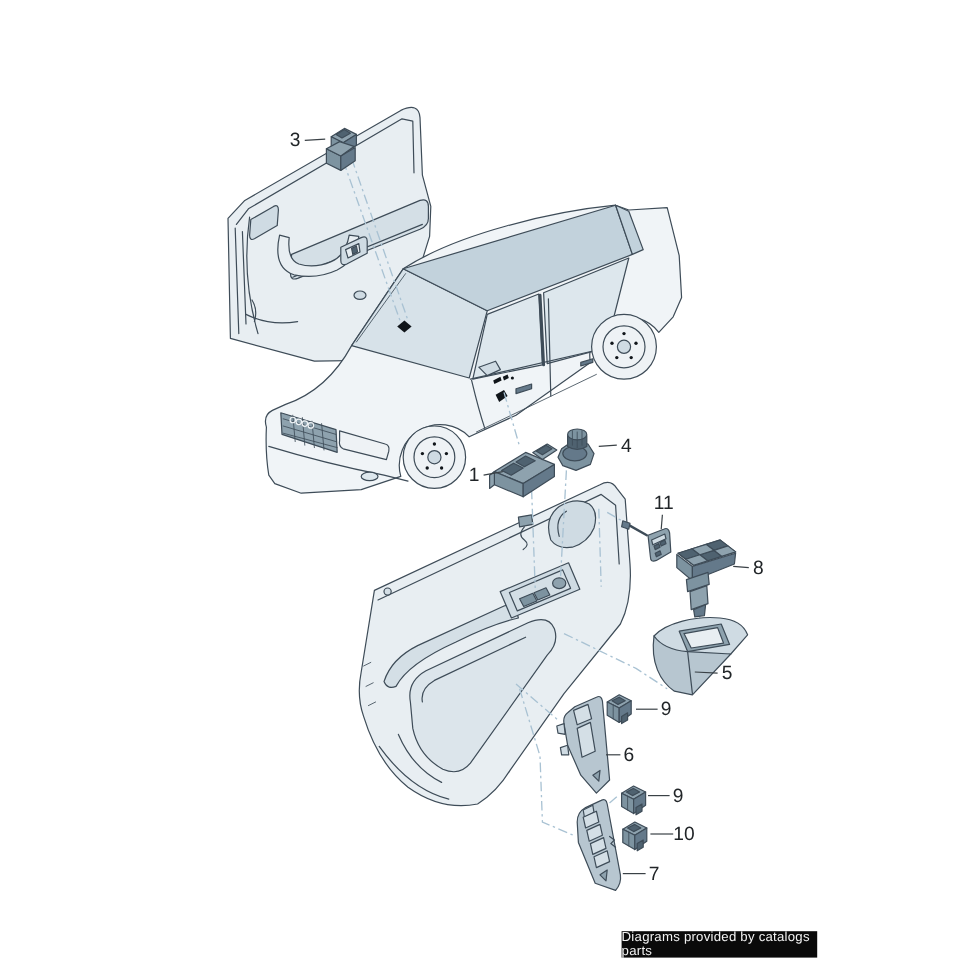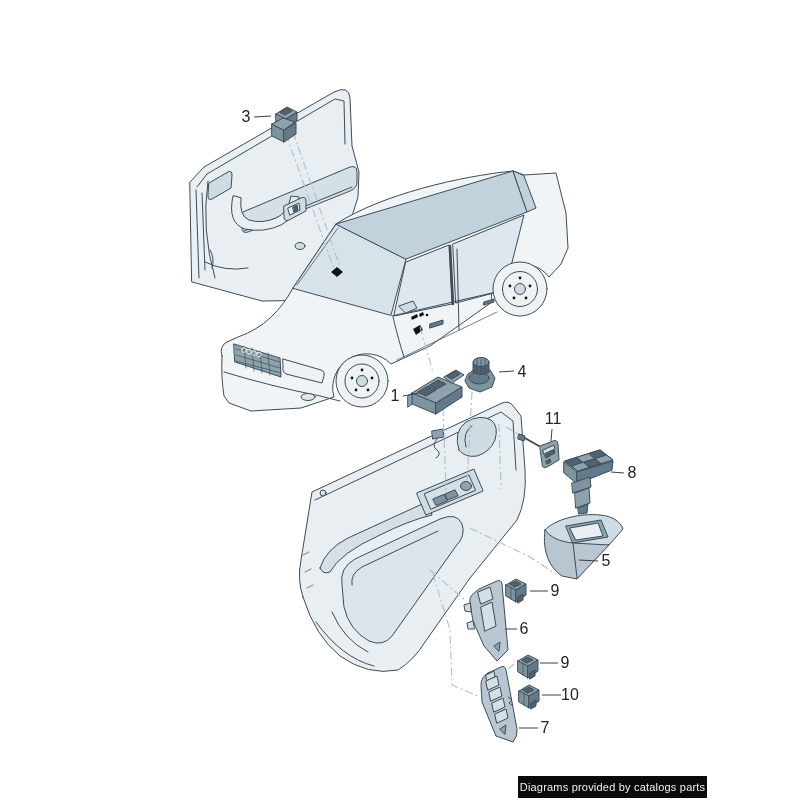--- a/index.html
+++ b/index.html
@@ -20,21 +20,21 @@
   .pd{fill:#7d93a0;}
   .px{fill:#64798a;}
   .pk{fill:#4f6270;}   
   .glass{fill:#d7e2e9;}
   .roofglass{fill:#c2d2dc;}
   .sideglass{fill:#dde7ed;}
   .blk{fill:#10151a;stroke:none;}
   .dash{fill:none;stroke:#a9c2d3;stroke-width:1.1;stroke-dasharray:8 3 2 3;}
   .leader{stroke:#3a4146;stroke-width:1;}
   .lbl{font:16px "Liberation Sans",sans-serif;fill:#212528;text-anchor:middle;}
-  .footer{position:absolute;left:518px;top:776px;width:189px;height:22px;background:#0a0a0a;
+  .footer{position:absolute;left:518px;top:776px;width:163px;height:22px;background:#0a0a0a;
           color:#f2f2f2;font-size:11px;display:flex;align-items:center;justify-content:center;
           letter-spacing:.2px;}
 </style>
 </head>
 <body>
 
 <div class="stage">
 <svg width="800" height="800" viewBox="0 0 800 800">
 
   <g>

